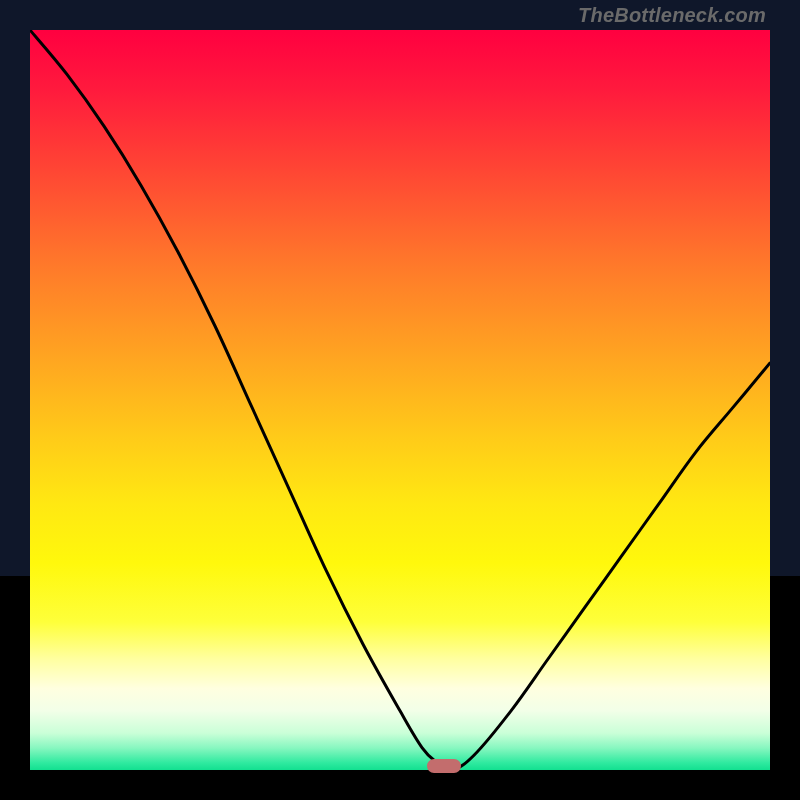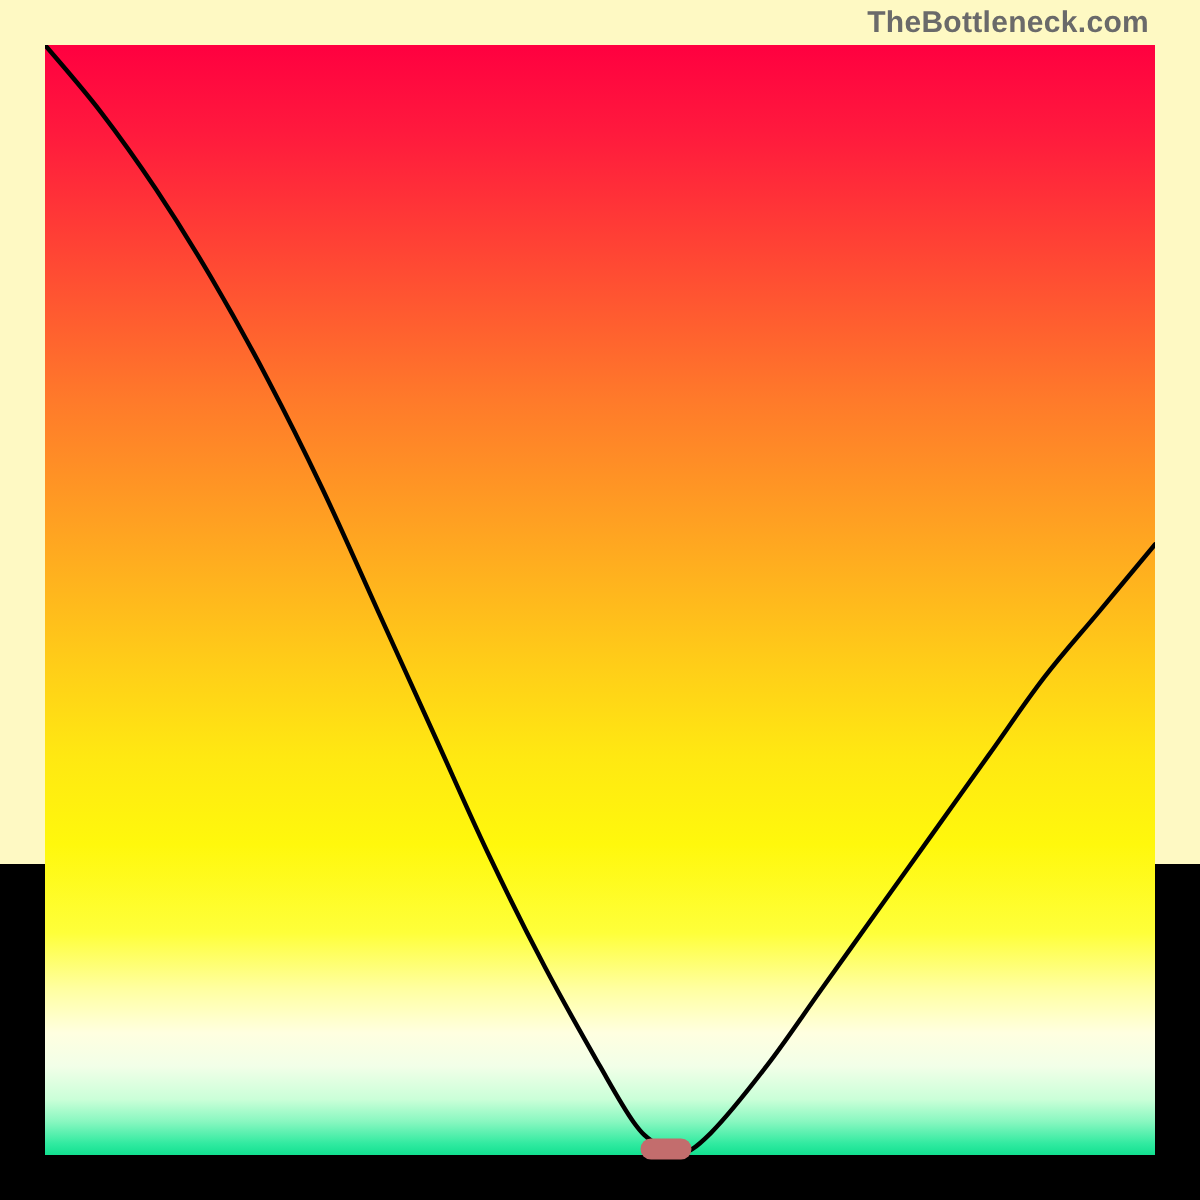--- a/index.html
+++ b/index.html
@@ -1,21 +1,22 @@
 <!DOCTYPE html>
 <html><head>
 <meta charset="utf-8">
 <style>
   * { margin: 0; padding: 0; box-sizing: border-box; }
   html, body { width: 800px; height: 800px; overflow: hidden; background: #000; }
   .frame {
     position: relative;
     width: 800px;
     height: 576px;
-    background: #fef9c3;
+    background: #0f172a;
+    font-style: italic;
   }
   .plot {
     position: absolute;
     left: 30px;
     top: 30px;
     width: 740px;
     height: 740px;
     background: linear-gradient(to bottom,
       #ff0040 0%,
       #ff1a3d 8%,

